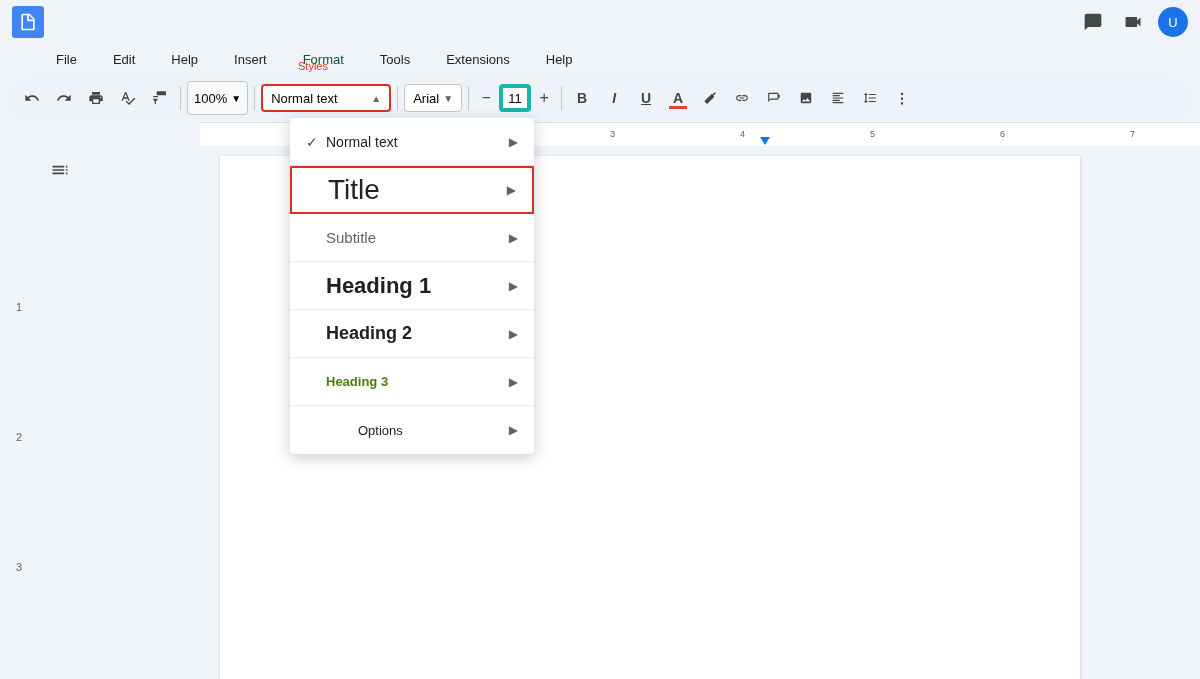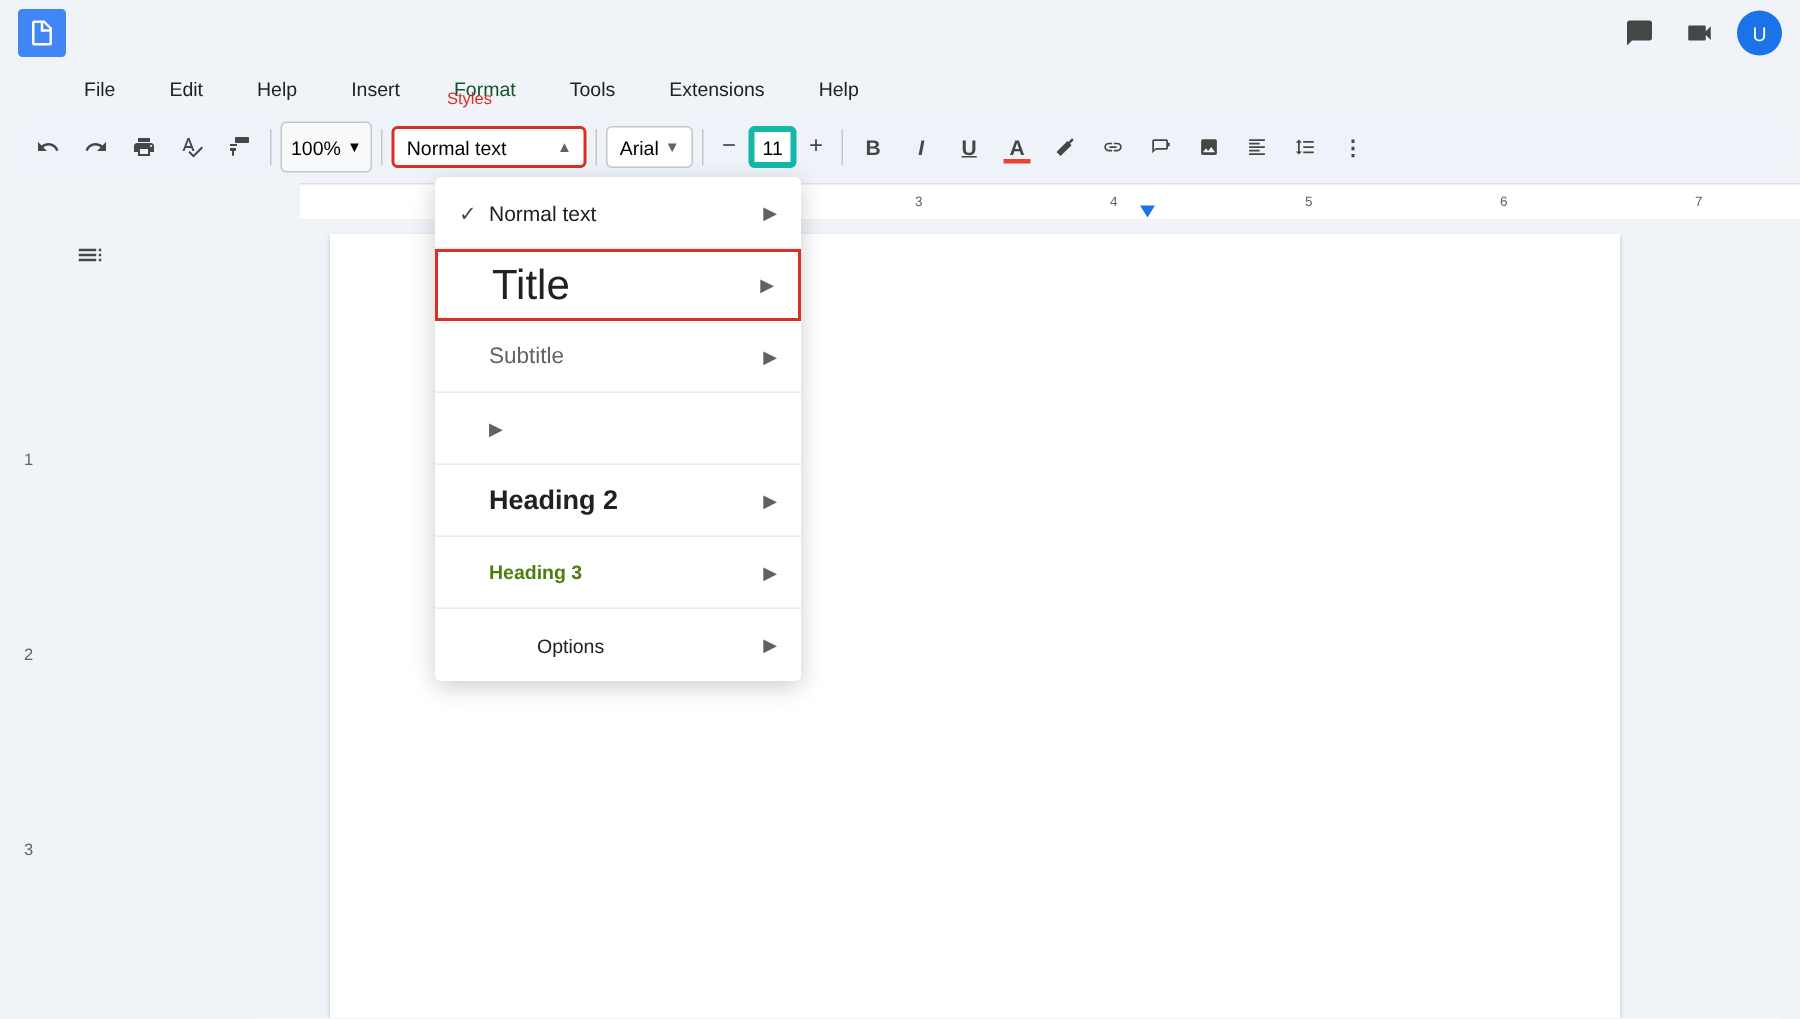--- a/index.html
+++ b/index.html
@@ -423,20 +423,21 @@
   </div>
 
   <div class="dropdown-item">
     <div class="dropdown-check"></div>
     <div class="dropdown-label item-subtitle">Subtitle</div>
     <div class="dropdown-arrow">▶</div>
   </div>
 
   <div class="dropdown-item">
     <div class="dropdown-check"></div>
+    <div class="dropdown-label item-heading1">Heading 1</div>
     <div class="dropdown-arrow">▶</div>
   </div>
 
   <div class="dropdown-item">
     <div class="dropdown-check"></div>
     <div class="dropdown-label item-heading2">Heading 2</div>
     <div class="dropdown-arrow">▶</div>
   </div>
 
   <div class="dropdown-item">

